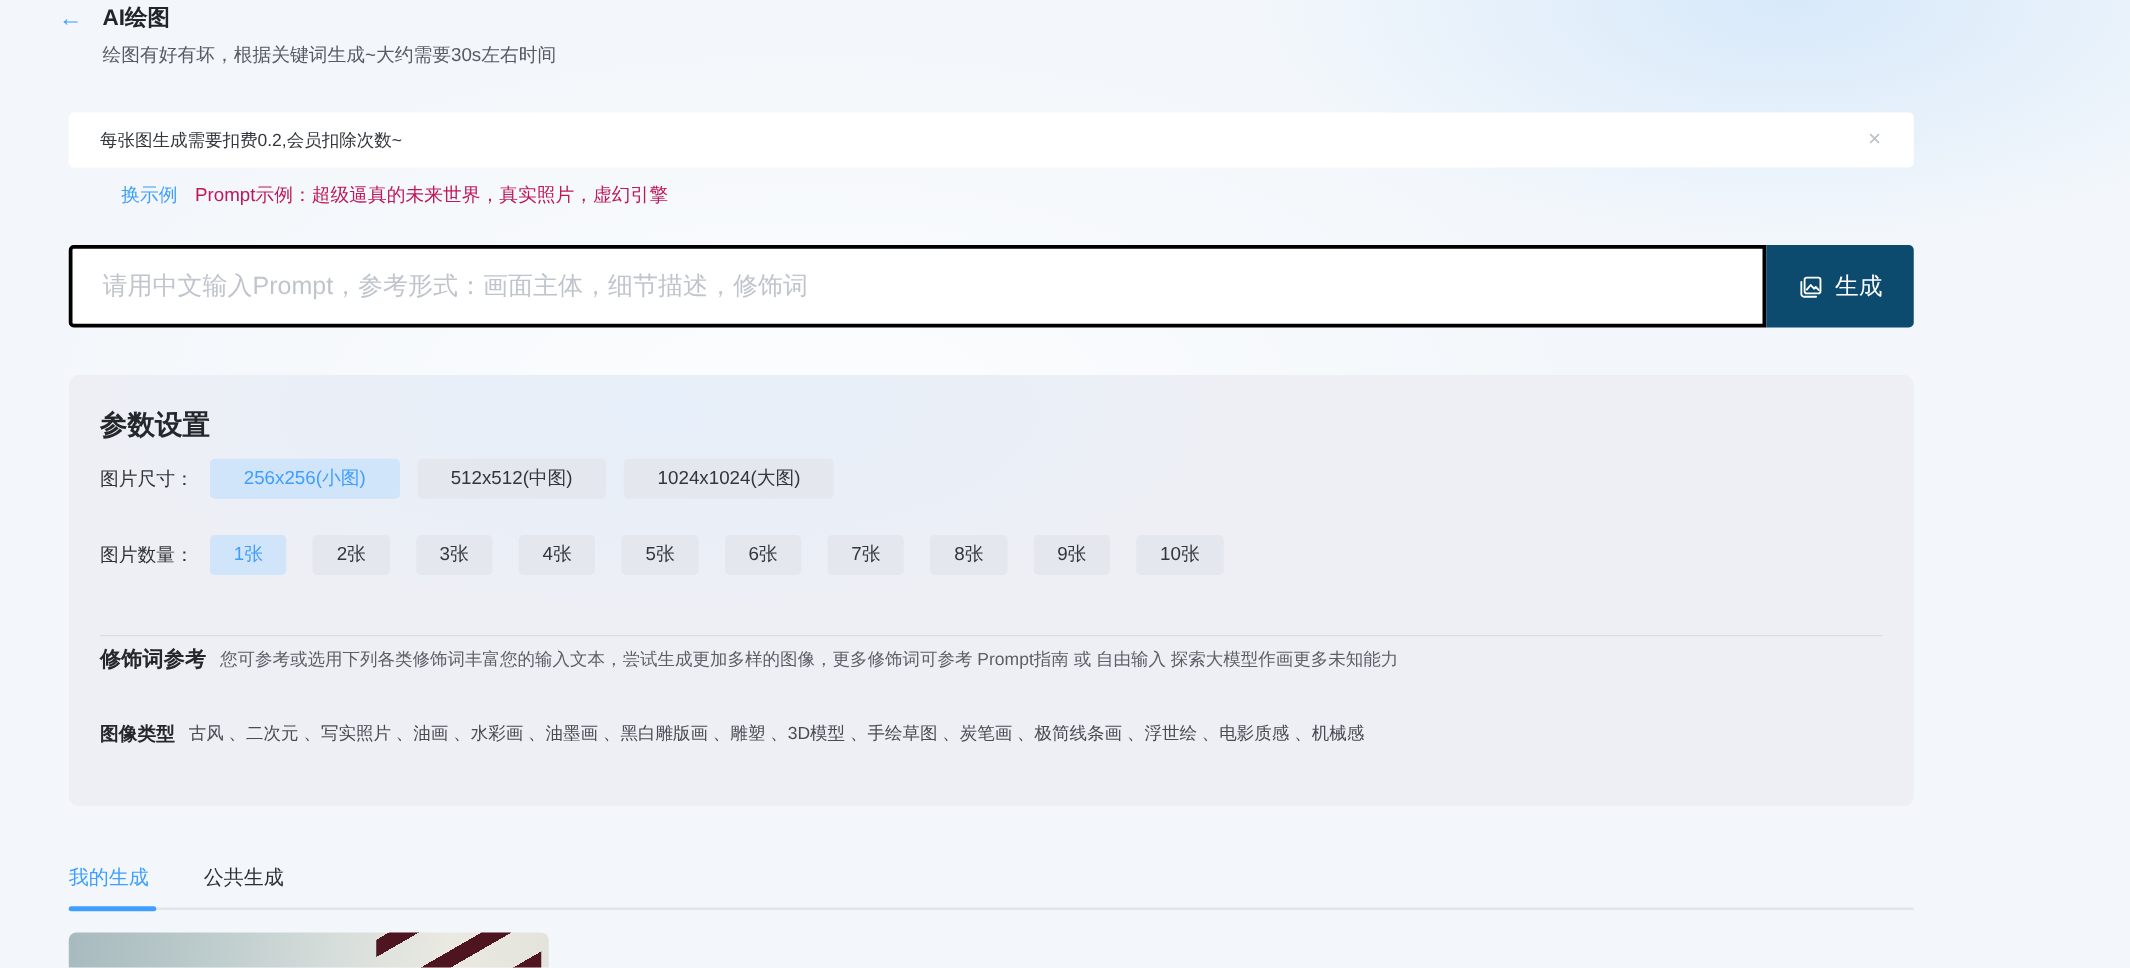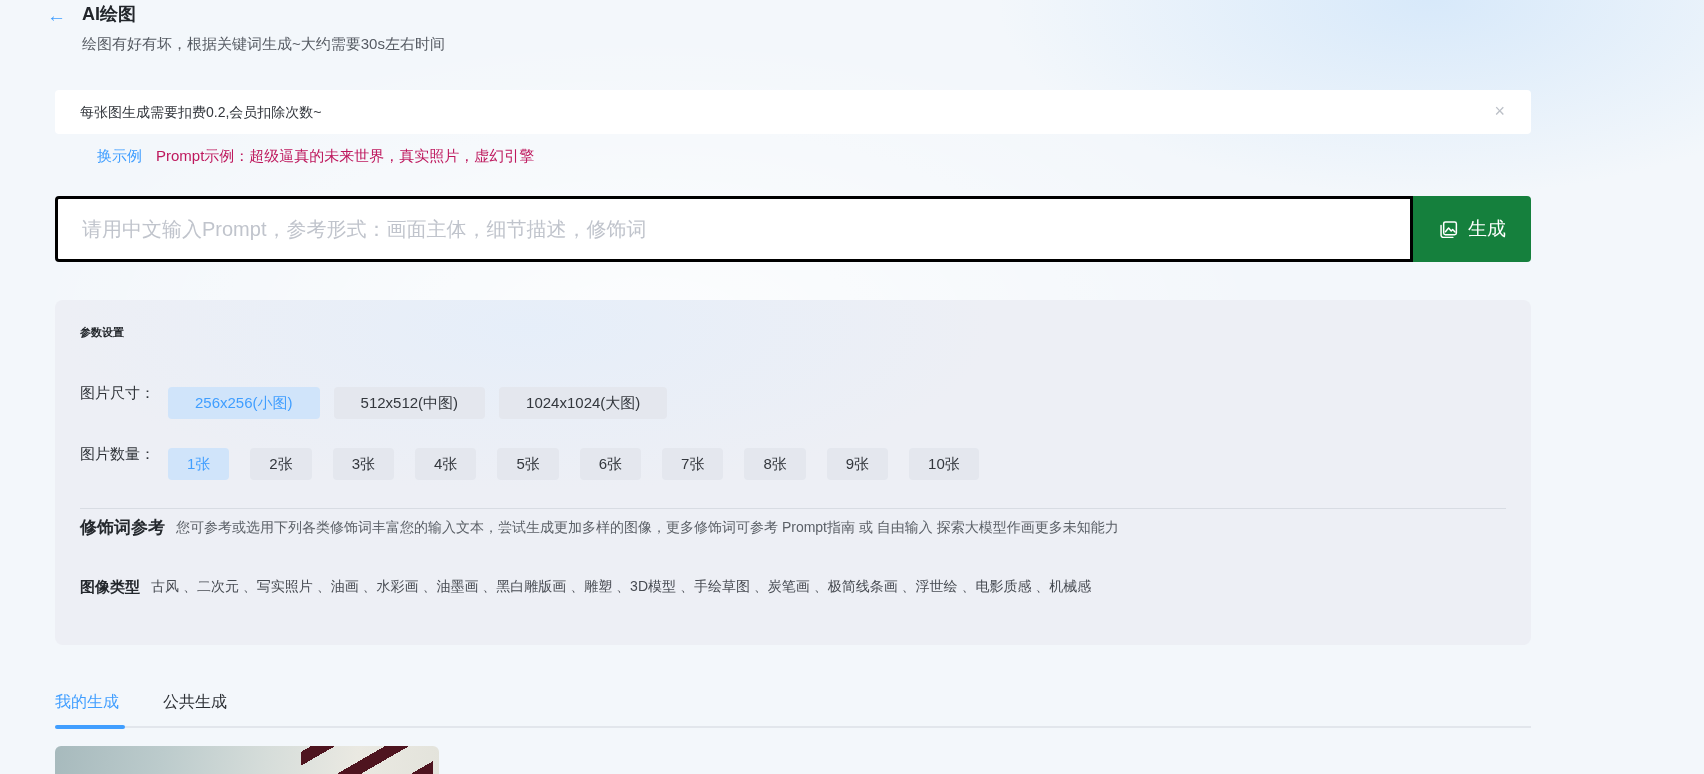--- a/index.html
+++ b/index.html
@@ -24,34 +24,34 @@
   
   .example-row { position:absolute; left:55px; top:147px; font-size:15px; display:flex; align-items:center; }
   .example-link { color:#409eff; cursor:pointer;margin-left:42px; }
   .example-hint { color:#be185d; margin-left:14px; }
   
   .prompt-row { position:absolute; left:55px; top:196px; width:1476px; height:66px; }
   .prompt-input { position:absolute; left:0; top:0; width:1358px; height:66px; border:3px solid #000000;
     border-radius:4px 0 0 4px; padding:0 24px; font-size:20px; color:#303133; background:#fff; outline:none;
     font-family:inherit; }
   .prompt-input::placeholder { color:#c0c4cc; }
-  .generate-btn { position:absolute; left:1358px; top:0; width:118px; height:66px; background:#15803d; border:none;
+  .generate-btn { position:absolute; left:1358px; top:0; width:118px; height:66px; background:#0c4a6e; border:none;
     border-radius:0 4px 4px 0; color:#fff; font-size:19px; display:flex; align-items:center; justify-content:center;
     gap:9px; cursor:pointer; font-family:inherit; }
   .generate-btn svg { display:block; }
   
   .panel { position:absolute; left:55px; top:300px; width:1476px; height:345px; border-radius:8px;
     background: radial-gradient(620px 220px at 32% 8%, rgba(227,238,251,.7), transparent 75%), #edeff5; }
-  .panel-title { position:absolute; left:25px; top:25px; font-size:11px; font-weight:bold; color:#24282d; }
+  .panel-title { position:absolute; left:25px; top:25px; font-size:22px; font-weight:bold; color:#24282d; }
   .option-row { position:absolute; left:25px; display:flex; align-items:center; }
   .row-sizes { top:67px; }
   .row-counts { top:128px; }
   .row-label { font-size:15px; color:#2f3338; margin-right:13px; }
   .chip { height:32px; line-height:32px; padding:0 27px; background:#e4e7ee; border-radius:4px; font-size:15px;
-    color:#33373d; margin-right:14px; cursor:pointer; white-space:nowrap;margin-top:20px; }
+    color:#33373d; margin-right:14px; cursor:pointer; white-space:nowrap; }
   .chip.count { padding:0 19px; margin-right:21px; }
   .chip.selected { background:#d0e4fa; color:#409eff; }
   .divider { position:absolute; left:25px; right:25px; top:208px; height:1px; background:#d8dce3; }
   .modifier-row { position:absolute; left:25px; top:216px; display:flex; align-items:center; }
   .modifier-title { font-size:17px; font-weight:bold; color:#24282d; margin-right:11px; white-space:nowrap; }
   .modifier-desc { font-size:14px; color:#5b6067; }
   .type-row { position:absolute; left:25px; top:278px; display:flex; }
   .type-label { font-size:15px; font-weight:bold; color:#24282d; margin-right:11px; white-space:nowrap; }
   .type-list { font-size:14px; color:#474b52; }
   

